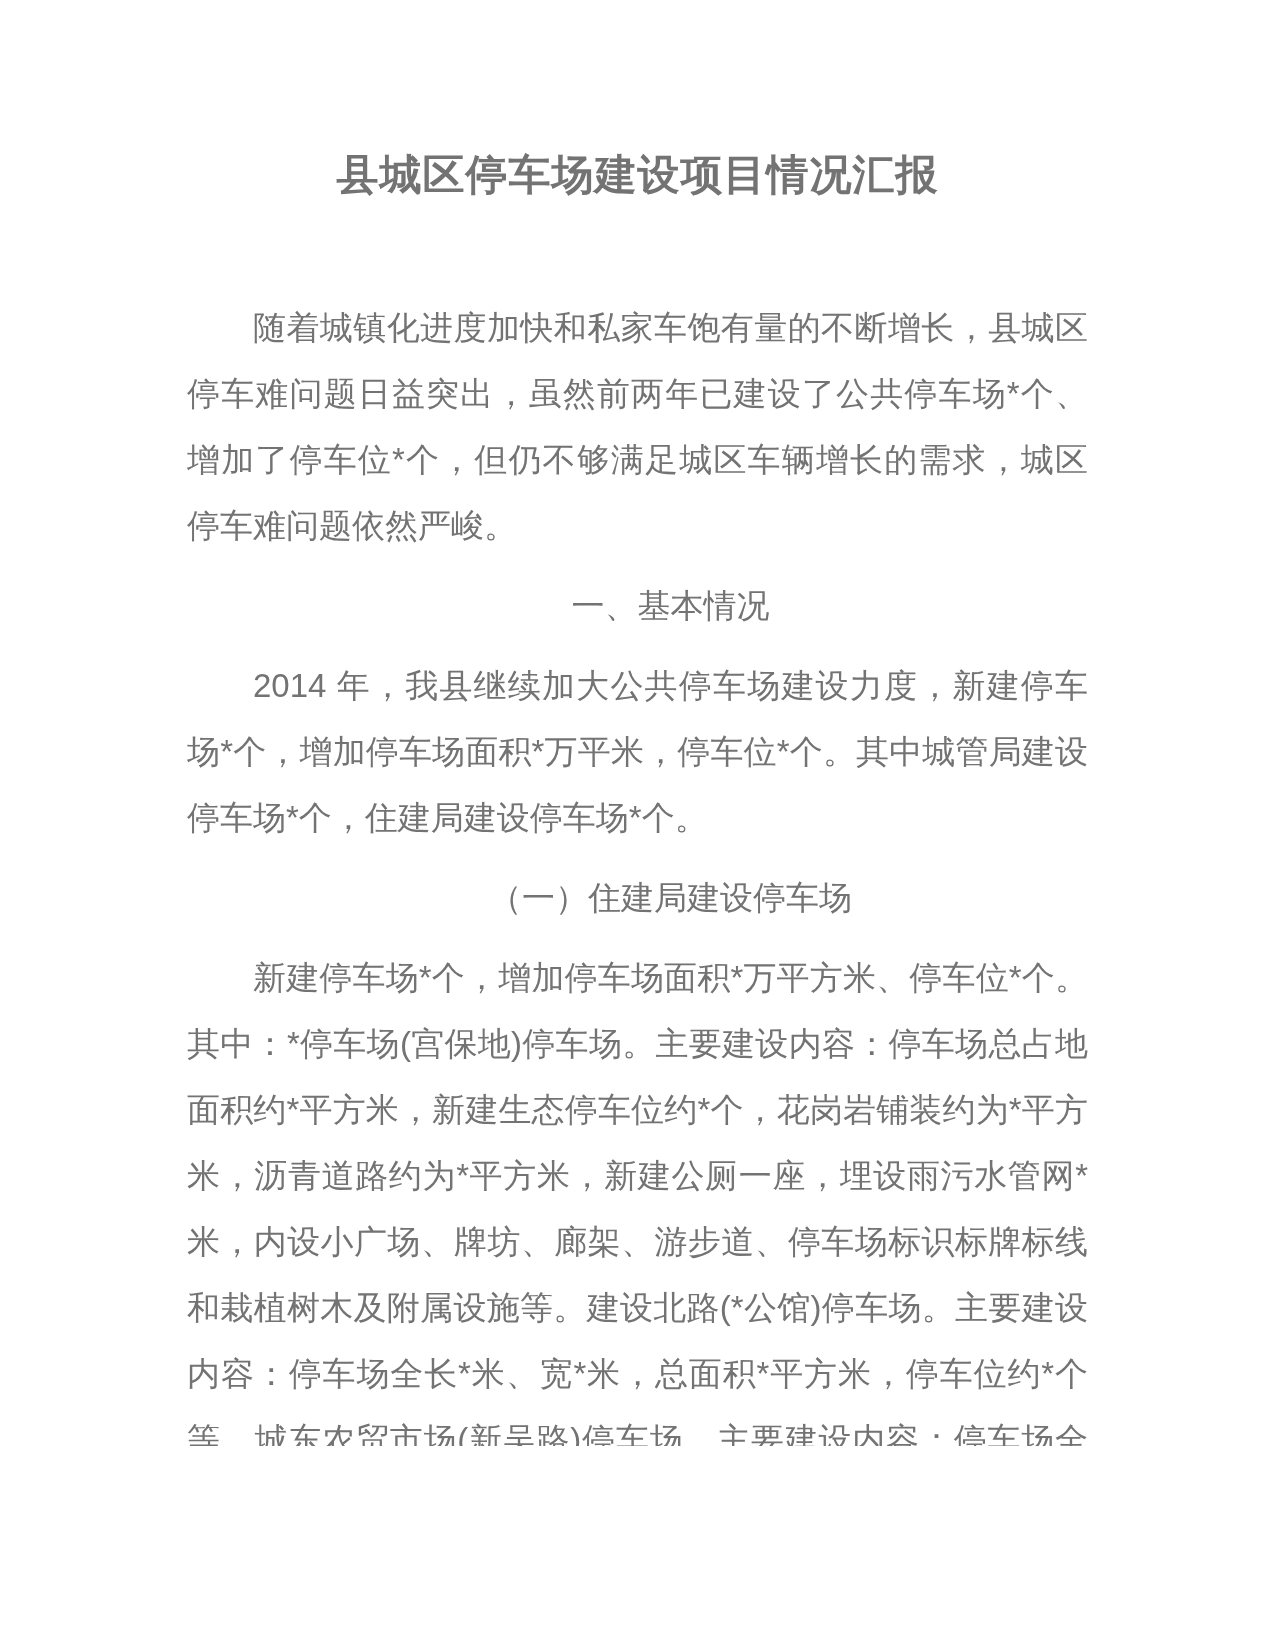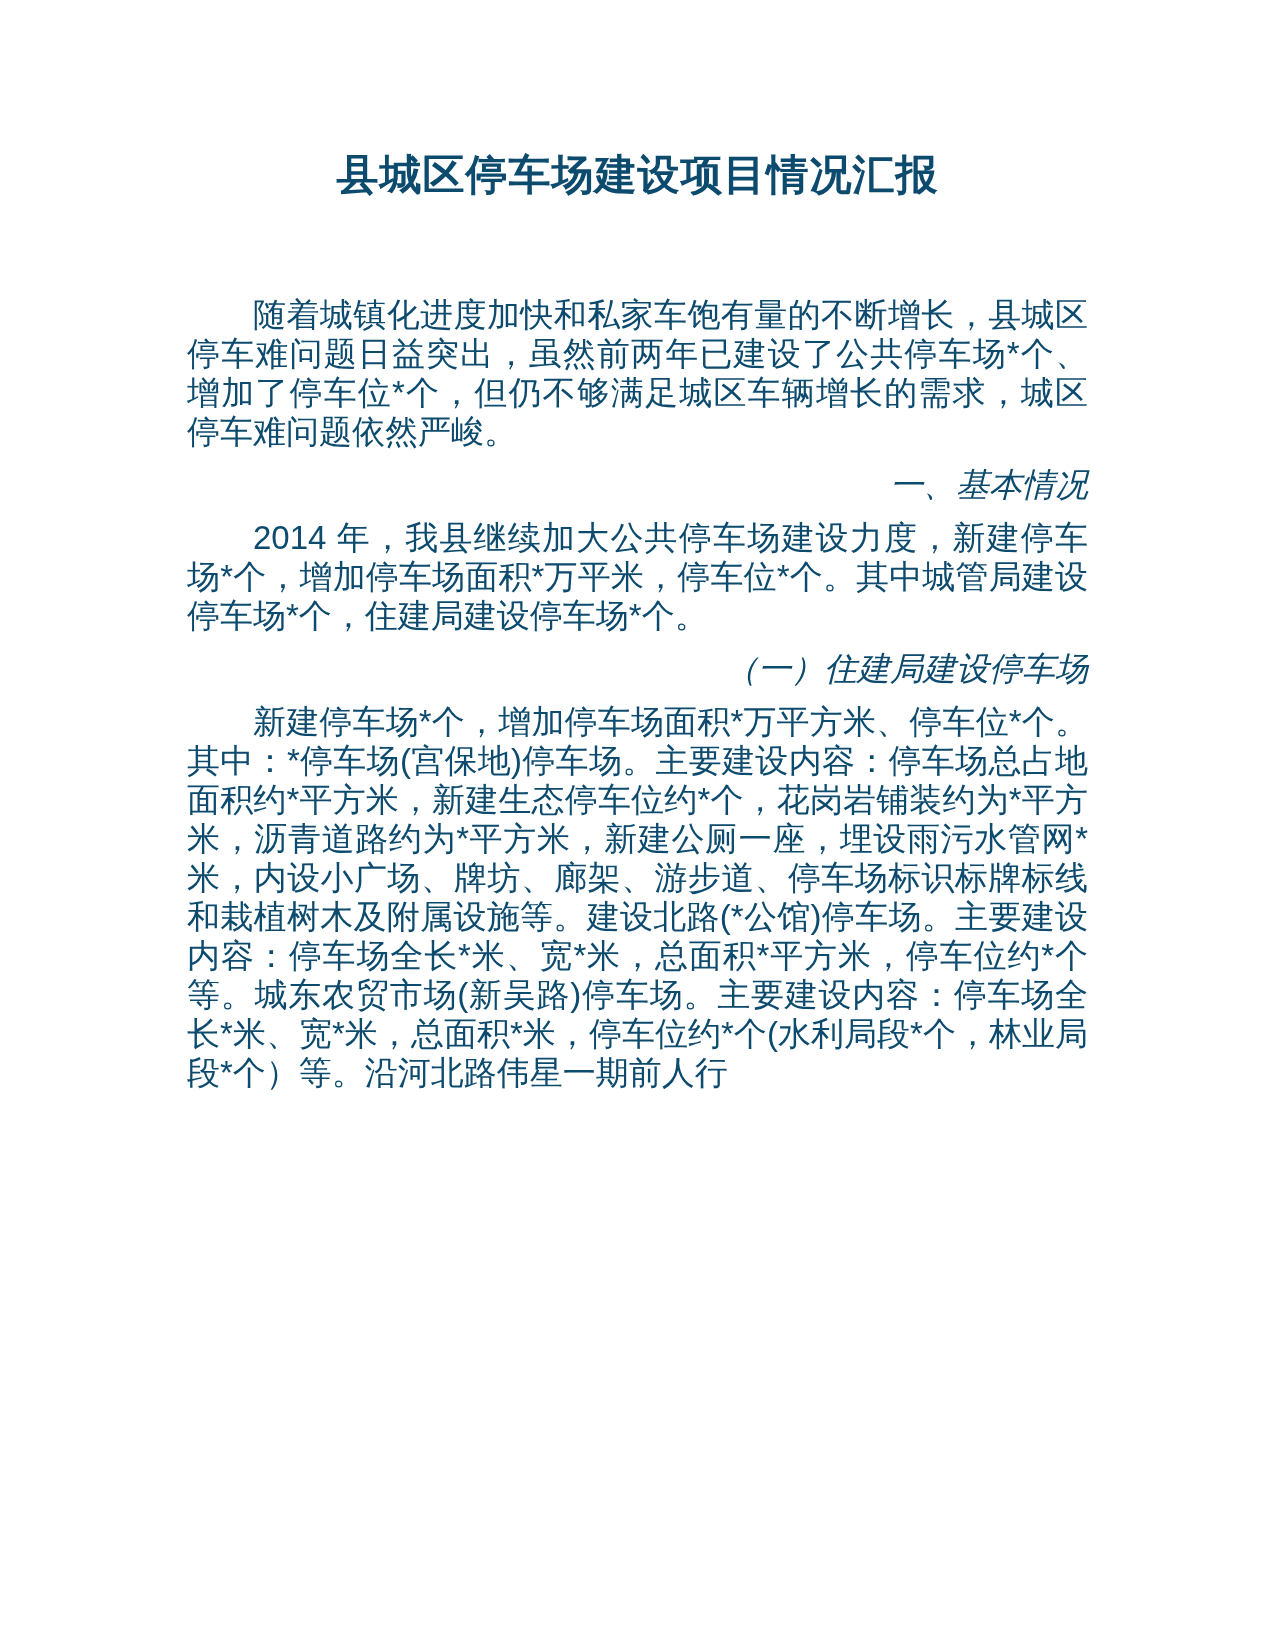--- a/index.html
+++ b/index.html
@@ -6,47 +6,46 @@
     margin: 0;
     padding: 0;
     background: #ffffff;
   }
   .page {
     position: relative;
     width: 1275px;
     height: 1446px;
     margin: 0 auto;
     background: #ffffff;
-    color: #0c4a6e;
+    color: #737373;
     font-family: "Liberation Sans", "DejaVu Sans", sans-serif;
     box-sizing: border-box;
     padding: 148px 187px 0 187px;
     overflow: hidden;
     border-radius: 15px;
   }
   .doc-title {
     font-size: 42px;
     font-weight: 700;
     text-align: center;
     line-height: 1.3;
     letter-spacing: 1px;
     margin: 0 0 92px 0;
   }
   .para, .heading {
     font-size: 33px;
     font-weight: 400;
-    line-height: 39px;
+    line-height: 66px;
     margin: 0 0 14px 0;
     text-indent: 2em;
     text-align: justify;
     word-break: break-all;
   }
   .heading {
-    text-align: right;
-    font-style: italic;
+    text-align: center;
   }
 </style>
 </head>
 <body>
 
 <div class="page">
   <h1 class="doc-title">县城区停车场建设项目情况汇报</h1>
 
   <p class="para">随着城镇化进度加快和私家车饱有量的不断增长，县城区停车难问题日益突出，虽然前两年已建设了公共停车场*个、增加了停车位*个，但仍不够满足城区车辆增长的需求，城区停车难问题依然严峻。</p>
 

